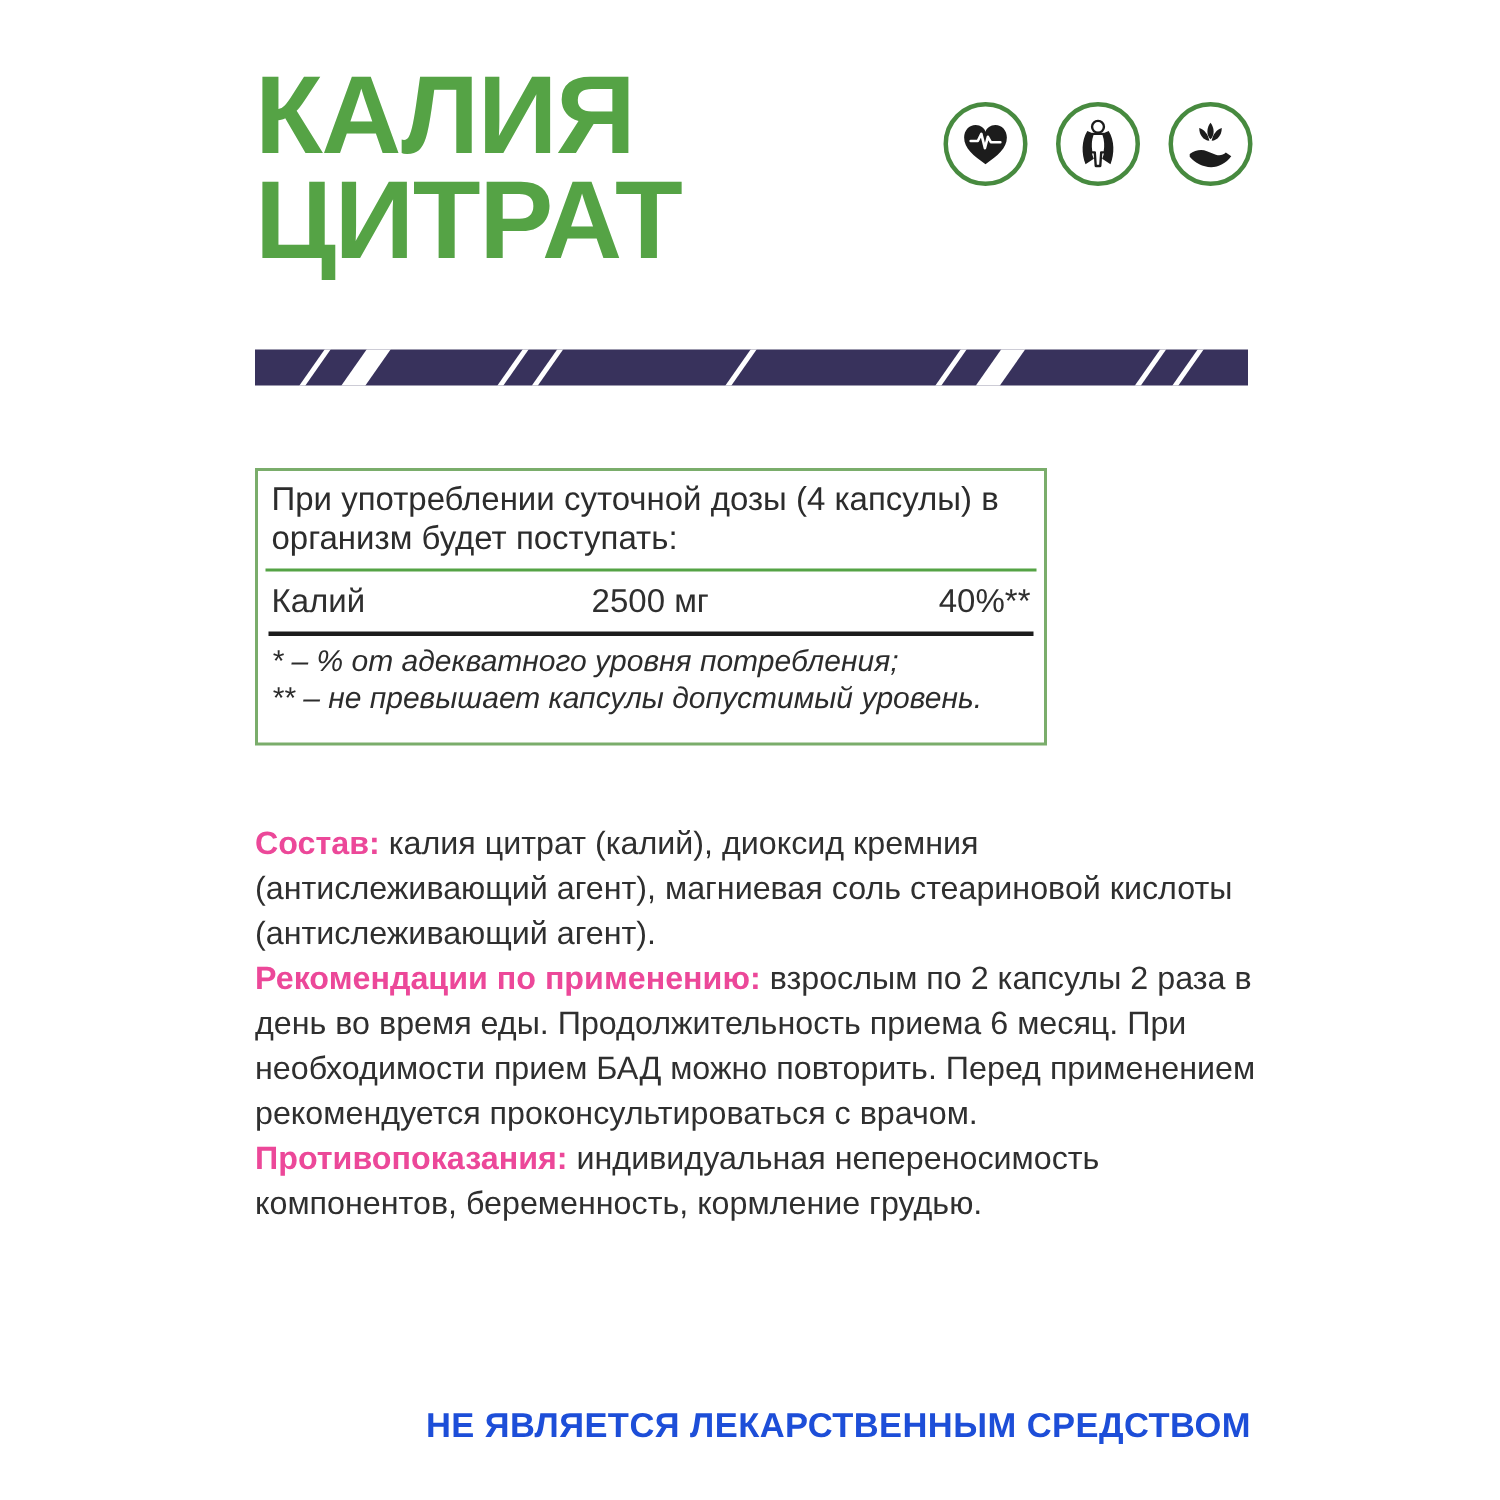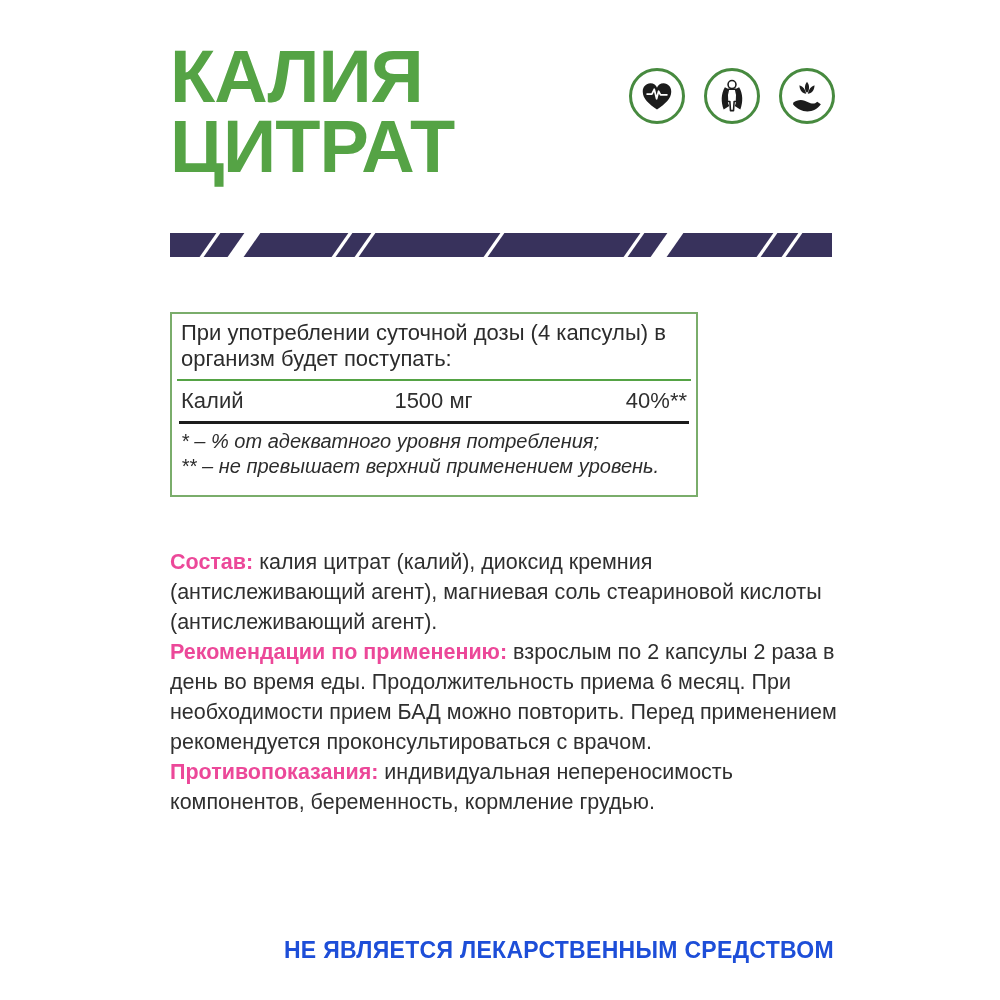--- a/index.html
+++ b/index.html
@@ -108,26 +108,26 @@
     <span class="slash wedge" style="left:489px"></span>
     <span class="slash" style="left:595px"></span>
     <span class="slash" style="left:620px"></span>
   </div>
 
   <div class="dose-box">
     <div class="dose-intro">При употреблении суточной дозы (4 капсулы) в организм будет поступать:</div>
     <hr class="green-line">
     <div class="trow">
       <span class="c1">Калий</span>
-      <span class="c2">1500 мг</span>
+      <span class="c2">2500 мг</span>
       <span class="c3">40%**</span>
     </div>
     <hr class="black-line">
     <div class="footnote">* – % от адекватного уровня потребления;</div>
-    <div class="footnote">** – не превышает верхний применением уровень.</div>
+    <div class="footnote">** – не превышает капсулы допустимый уровень.</div>
   </div>
 
   <div class="body-text">
     <p><b>Состав:</b><span> калия цитрат (калий), диоксид кремния (антислеживающий агент), магниевая соль стеариновой кислоты (антислеживающий агент).</span></p>
     <p><b>Рекомендации по применению:</b><span> взрослым по 2 капсулы 2 раза в день во время еды. Продолжительность приема 6 месяц. При необходимости прием БАД можно повторить. Перед применением рекомендуется проконсультироваться с врачом.</span></p>
     <p><b>Противопоказания:</b><span> индивидуальная непереносимость компонентов, беременность, кормление грудью.</span></p>
   </div>
 
   <div class="footer">НЕ ЯВЛЯЕТСЯ ЛЕКАРСТВЕННЫМ СРЕДСТВОМ</div>
 

